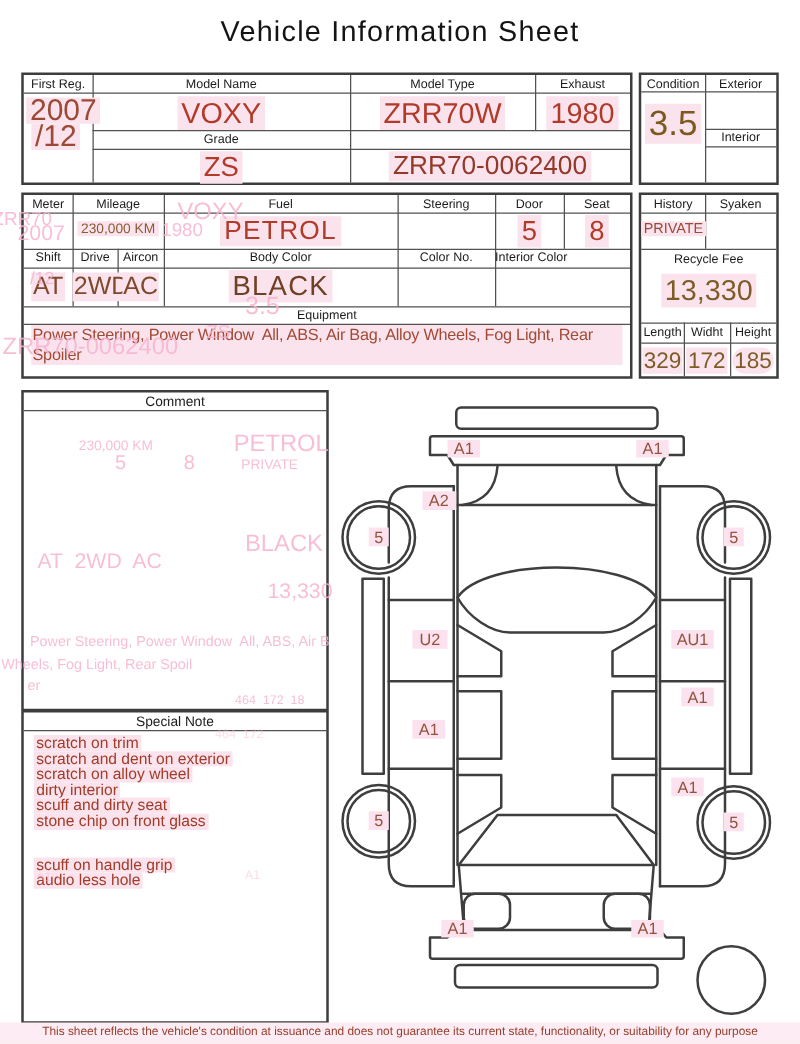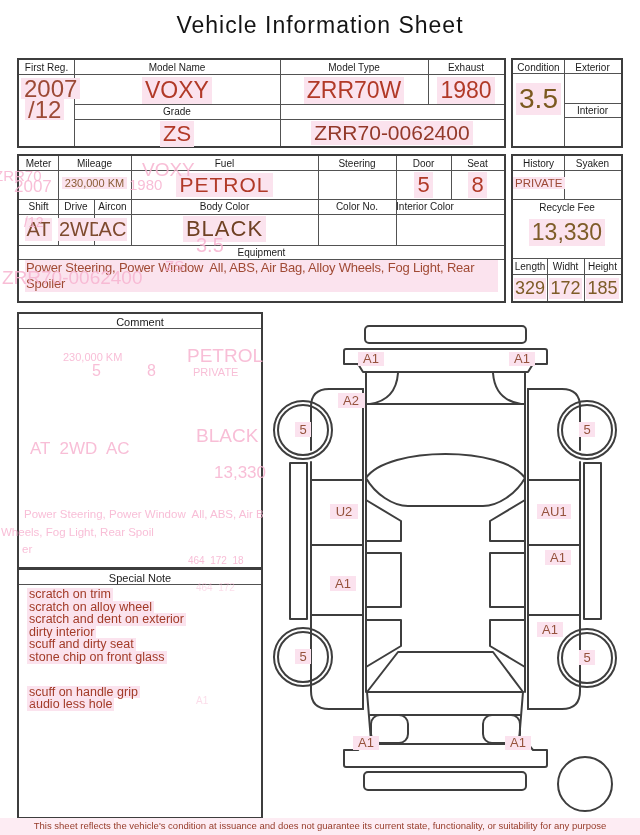--- a/index.html
+++ b/index.html
@@ -137,35 +137,35 @@
     <div class="val" style="left:51px;top:21px;width:57px;font-size:11px;"></div>
 
     <div class="hdr" style="left:0;top:46px;width:108px;">Recycle Fee</div>
     <div class="val olive2" style="left:0;top:63px;width:108px;font-size:23px;"><span class="hl">13,330</span></div>
 
     <div class="hdr" style="left:0;top:105px;width:34px;">Length</div>
     <div class="hdr" style="left:34px;top:105px;width:37px;">Widht</div>
     <div class="hdr" style="left:71px;top:105px;width:37px;">Height</div>
     <div class="val olive2" style="left:0;top:122px;width:34px;font-size:18px;"><span class="hl" style="padding:0 1px;">329</span></div>
     <div class="val olive2" style="left:34px;top:122px;width:37px;font-size:18px;"><span class="hl" style="padding:0 1px;">172</span></div>
-    <div class="val olive2" style="left:71px;top:122px;width:37px;font-size:18px;"><span class="hl" style="padding:0 1px;">185</span></div>
+    <div class="val olive2" style="left:71px;top:122px;width:37px;font-size:18px;"><span class="hl" style="padding:0 1px;border-radius:10px;">185</span></div>
   </div>
 
   <div class="box" style="left:17px;top:312px;width:246px;height:257px;">
     <div class="hdr" style="left:0;top:2px;width:242px;font-size:11px;">Comment</div>
     <div class="hzl" style="left:0;top:14px;width:242px;"></div>
   </div>
 
   <div class="box" style="left:17px;top:568px;width:246px;height:251px;">
     <div class="hdr" style="left:0;top:2px;width:242px;font-size:11px;">Special Note</div>
     <div class="hzl" style="left:0;top:14px;width:242px;"></div>
     <div class="note-list">
       <div><span class="hl" style="padding:0 2px;">scratch on trim</span></div>
+      <div><span class="hl" style="padding:0 2px;">scratch and dent on exterior</span></div>
       <div><span class="hl" style="padding:0 2px;">scratch on alloy wheel</span></div>
-      <div><span class="hl" style="padding:0 2px;">scratch and dent on exterior</span></div>
       <div><span class="hl" style="padding:0 2px;">dirty interior</span></div>
       <div><span class="hl" style="padding:0 2px;">scuff and dirty seat</span></div>
       <div><span class="hl" style="padding:0 2px;">stone chip on front glass</span></div>
       <div><span class="hl" style="padding:0 2px;margin-top:22px;">scuff on handle grip</span></div>
       <div><span class="hl" style="padding:0 2px;">audio less hole</span></div>
     </div>
   </div>
 
   <svg class="abs" style="left:270px;top:310px;" width="370" height="520" viewBox="0 0 370 520">
     <g stroke="#3e3e3e" stroke-width="2" fill="none" stroke-linejoin="round" stroke-linecap="round">
@@ -275,20 +275,20 @@
     <span class="ghost" style="left:92px;top:363px;font-size:16px;">5</span>
     <span class="ghost" style="left:147px;top:363px;font-size:16px;">8</span>
     <span class="ghost" style="left:193px;top:367px;font-size:11px;">PRIVATE</span>
     <span class="ghost" style="left:196px;top:426px;font-size:19px;">BLACK</span>
     <span class="ghost" style="left:30px;top:440px;font-size:17px;">AT  2WD  AC</span>
     <span class="ghost" style="left:214px;top:464px;font-size:17px;">13,330</span>
     <span class="ghost" style="left:24px;top:509px;font-size:11.5px;">Power Steering, Power Window  All, ABS, Air B</span>
     <span class="ghost" style="left:1px;top:527px;font-size:11.5px;">Wheels, Fog Light, Rear Spoil</span>
     <span class="ghost" style="left:22px;top:544px;font-size:11.5px;">er</span>
     <span class="ghost" style="left:188px;top:556px;font-size:10px;">464  172  18</span>
-    <span class="ghost g-soft" style="left:196px;top:583px;font-size:10px;">464  172</span>
+    <span class="ghost g-soft" style="left:172px;top:583px;font-size:10px;">464  172</span>
     <span class="ghost g-soft" style="left:29px;top:698px;font-size:10px;">A1</span>
     <span class="ghost g-soft" style="left:196px;top:696px;font-size:10px;">A1</span>
   </div>
 
   <div class="footer">This sheet reflects the vehicle's condition at issuance and does not guarantee its current state, functionality, or suitability for any purpose</div>
 
 </div>
 
 </body></html>

